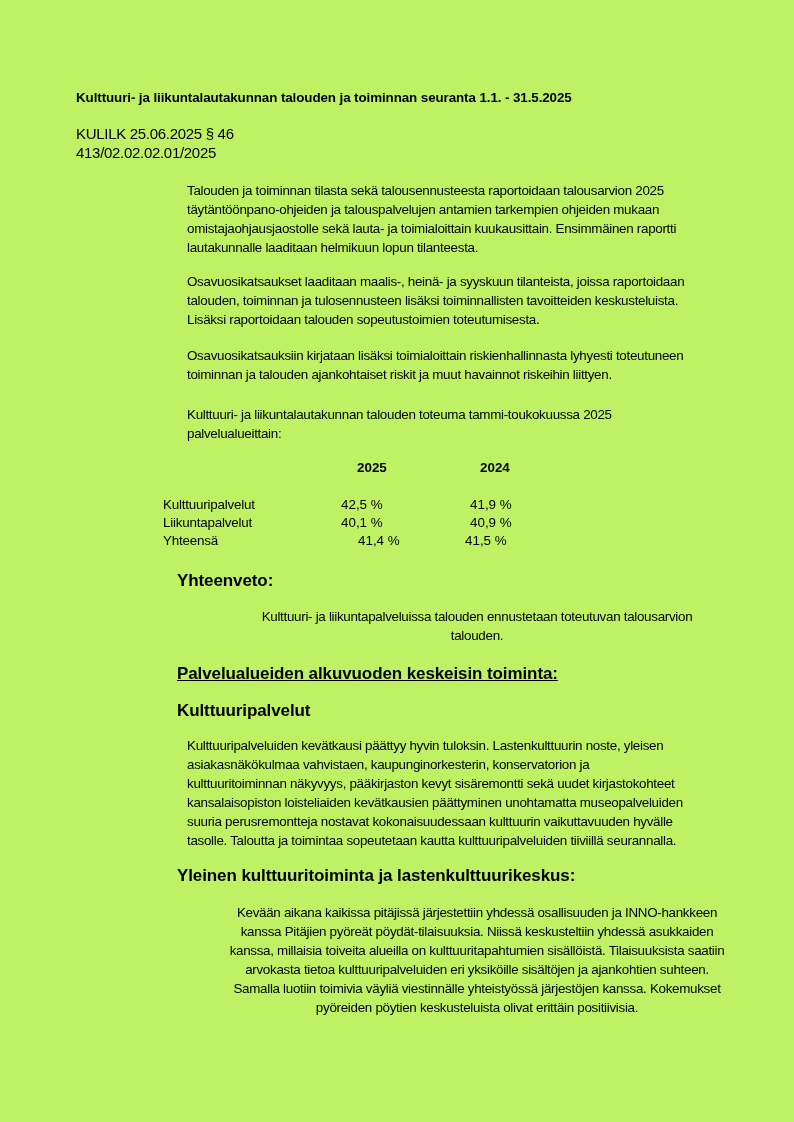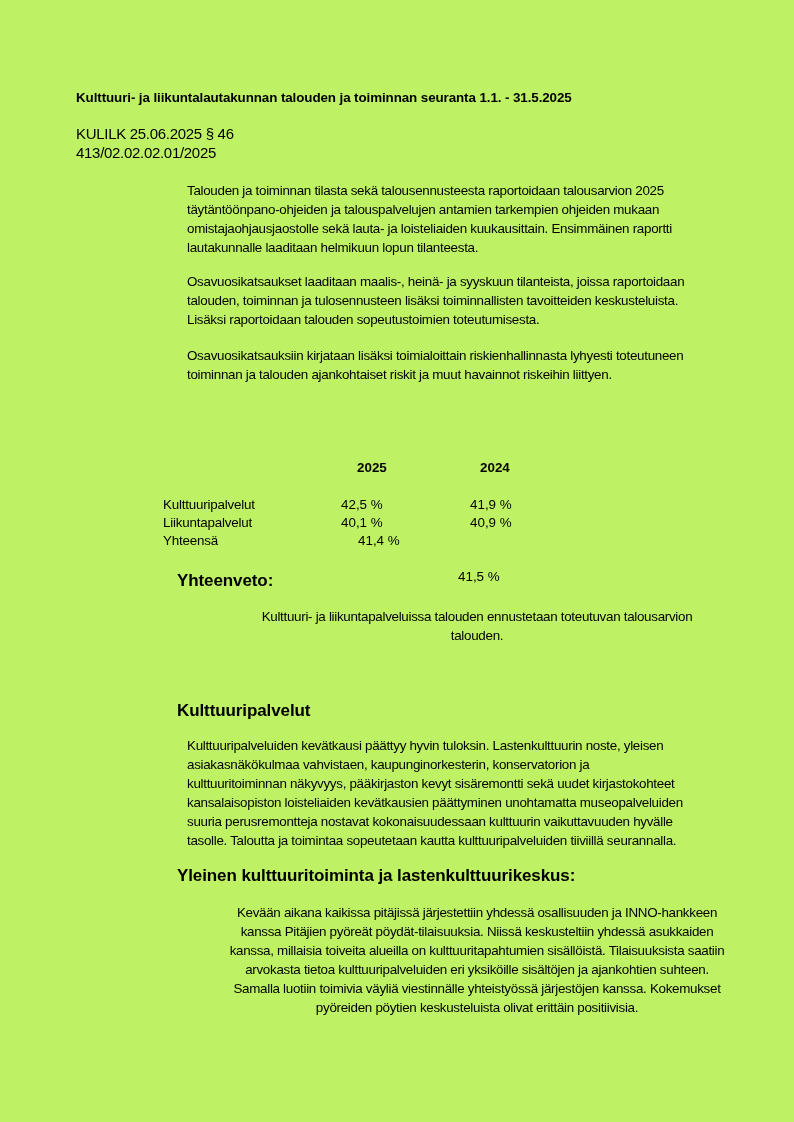--- a/index.html
+++ b/index.html
@@ -24,65 +24,70 @@
 
 <div class="page">
 
   <div class="title">Kulttuuri- ja liikuntalautakunnan talouden ja toiminnan seuranta 1.1. - 31.5.2025</div>
   <div class="meta" style="top:125px;">KULILK 25.06.2025 § 46</div>
   <div class="meta" style="top:144px;">413/02.02.02.01/2025</div>
 
   <div class="body" style="top:181px;">
     <span class="line">Talouden ja toiminnan tilasta sekä talousennusteesta raportoidaan talousarvion 2025</span>
     <span class="line">täytäntöönpano-ohjeiden ja talouspalvelujen antamien tarkempien ohjeiden mukaan</span>
-    <span class="line">omistajaohjausjaostolle sekä lauta- ja loisteliaiden kuukausittain. Ensimmäinen raportti</span>
+    <span class="line">omistajaohjausjaostolle sekä lauta- ja toimialoittain kuukausittain. Ensimmäinen raportti</span>
     <span class="line">lautakunnalle laaditaan helmikuun lopun tilanteesta.</span>
   </div>
 
   <div class="body" style="top:272px;">
     <span class="line">Osavuosikatsaukset laaditaan maalis-, heinä- ja syyskuun tilanteista, joissa raportoidaan</span>
     <span class="line">talouden, toiminnan ja tulosennusteen lisäksi toiminnallisten tavoitteiden keskusteluista.</span>
     <span class="line">Lisäksi raportoidaan talouden sopeutustoimien toteutumisesta.</span>
   </div>
 
   <div class="body" style="top:346px;">
     <span class="line">Osavuosikatsauksiin kirjataan lisäksi toimialoittain riskienhallinnasta lyhyesti toteutuneen</span>
     <span class="line">toiminnan ja talouden ajankohtaiset riskit ja muut havainnot riskeihin liittyen.</span>
   </div>
 
+  <div class="body" style="top:405px;">
+    <span class="line">Kulttuuri- ja liikuntalautakunnan talouden toteuma tammi-toukokuussa 2025</span>
+    <span class="line">palvelualueittain:</span>
+  </div>
 
   <div class="tbl">
     <div class="row hdr">
       <span class="c0"></span>
       <span class="c1" style="left:194px;">2025</span>
       <span class="c2" style="left:317px;">2024</span>
     </div>
     <div class="row" style="margin-top:19px;">
       <span class="c0">Kulttuuripalvelut</span>
       <span class="c1">42,5 %</span>
       <span class="c2" style="left:307px;">41,9 %</span>
     </div>
     <div class="row">
       <span class="c0">Liikuntapalvelut</span>
       <span class="c1">40,1 %</span>
       <span class="c2" style="left:307px;">40,9 %</span>
     </div>
     <div class="row">
       <span class="c0">Yhteensä</span>
       <span class="c1" style="left:195px;">41,4 %</span>
-      <span class="c2" style="left:295px;margin-top:36px;">41,5 %</span>
+      <span class="c2" style="left:302px;">41,5 %</span>
     </div>
   </div>
 
   <div class="h" style="top:571px;">Yhteenveto:</div>
   <div class="body" style="top:607px;text-align:center;">
     <span class="line">Kulttuuri- ja liikuntapalveluissa talouden ennustetaan toteutuvan talousarvion</span>
     <span class="line">talouden.</span>
   </div>
 
+  <div class="h u" style="top:664px;">Palvelualueiden alkuvuoden keskeisin toiminta:</div>
 
   <div class="h" style="top:701px;">Kulttuuripalvelut</div>
   <div class="body" style="top:736px;">
     <span class="line">Kulttuuripalveluiden kevätkausi päättyy hyvin tuloksin. Lastenkulttuurin noste, yleisen</span>
     <span class="line">asiakasnäkökulmaa vahvistaen, kaupunginorkesterin, konservatorion ja</span>
     <span class="line">kulttuuritoiminnan näkyvyys, pääkirjaston kevyt sisäremontti sekä uudet kirjastokohteet</span>
     <span class="line">kansalaisopiston loisteliaiden kevätkausien päättyminen unohtamatta museopalveluiden</span>
     <span class="line">suuria perusremontteja nostavat kokonaisuudessaan kulttuurin vaikuttavuuden hyvälle</span>
     <span class="line">tasolle. Taloutta ja toimintaa sopeutetaan kautta kulttuuripalveluiden tiiviillä seurannalla.</span>
   </div>

